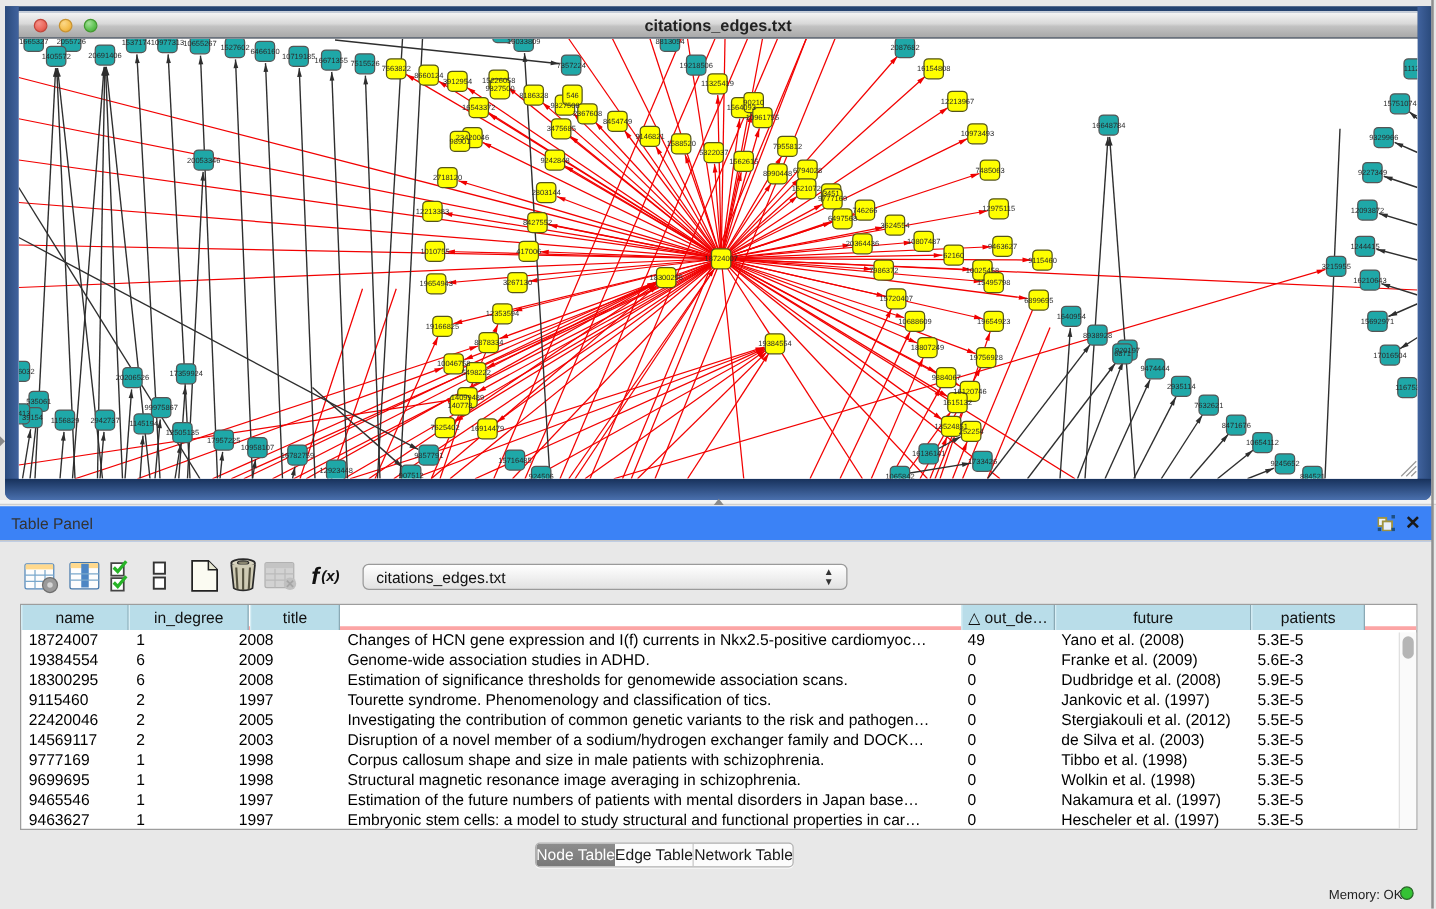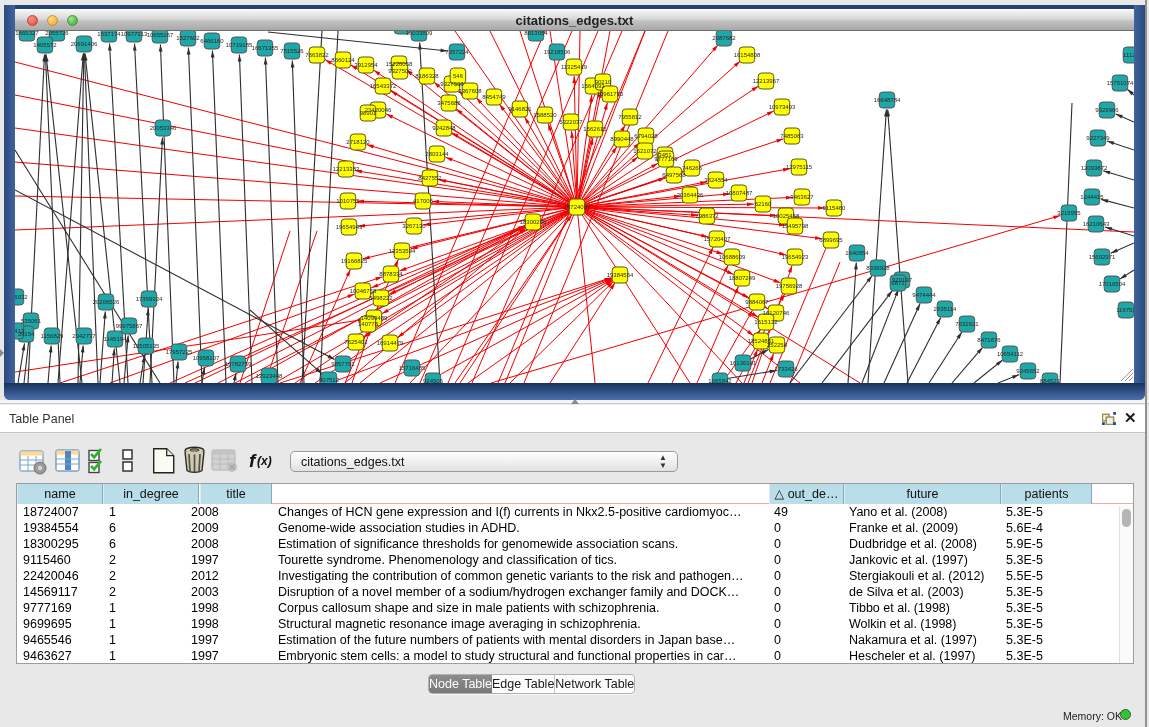--- a/index.html
+++ b/index.html
@@ -8,29 +8,29 @@
 .winbottom{position:absolute;left:4px;top:383px;width:1141px;height:17px;background:linear-gradient(180deg,#17315b,#4a70ae);border-radius:0 0 6px 6px}
 .titlebar{position:absolute;left:15px;top:9px;width:1119px;height:22px;background:linear-gradient(180deg,#f5f5f5 0%,#d8d8d8 45%,#c2c2c2 55%,#a8a8a8 100%);border-bottom:1px solid #6e6e6e;border-top:1px solid #fdfdfd}
 .titlebar .t{position:absolute;left:0;right:0;top:3px;text-align:center;font-size:13px;color:#222;font-weight:bold}
 .tl{position:absolute;top:15px;width:11px;height:11px;border-radius:50%}
 .tl.r{left:27px;background:radial-gradient(circle at 35% 30%,#f5928a,#ec6a5e 55%,#d2473a);border:1px solid #c2453a}
 .tl.y{left:47px;background:radial-gradient(circle at 35% 30%,#fbd88a,#f5bf4f 55%,#dd9f33);border:1px solid #c9932f}
 .tl.g{left:67px;background:radial-gradient(circle at 35% 30%,#a5e09a,#61c454 55%,#47a338);border:1px solid #42992f}
 .canvas{position:absolute;left:15px;top:31px;width:1119px;height:352px;background:#fff;overflow:hidden}
 .divider{position:absolute;left:0;top:400px;width:1149px;height:4px;background:#f4f4f4;border-bottom:1px solid #cfcfcf}
 .divarrow{position:absolute;left:571px;top:399px;width:0;height:0;border-left:4px solid transparent;border-right:4px solid transparent;border-bottom:5px solid #8a8a8a}
-.panelhead{position:absolute;left:0;top:405px;width:1146px;height:28px;background:#ffffff;border-bottom:1px solid #c6c6c6}
+.panelhead{position:absolute;left:0;top:405px;width:1146px;height:28px;background:#3b82f6;border-bottom:1px solid #c6c6c6}
 .panelhead .t{position:absolute;left:9px;top:7px;font-size:12.5px;color:#333}
 .closex{position:absolute;left:1124px;top:409px;font-size:15px;font-weight:bold;color:#1a1a1a}
 .floaticon{position:absolute;left:1102px;top:412px;width:14px;height:13px}
 .toolrow{position:absolute;left:0;top:434px;width:1146px;height:46px;background:#e8e8e8}
 .combo{position:absolute;left:290px;top:451px;width:388px;height:21px;background:linear-gradient(180deg,#ffffff,#e2e2e2);border:1px solid #9a9a9a;border-radius:5px;font-size:12.5px;color:#111;line-height:20px;padding-left:10px}
 .combo .arr{position:absolute;right:10px;top:2px;font-size:8px;color:#333;line-height:8px}
 .tblwrap{position:absolute;left:16px;top:483px;width:1118px;height:181px;background:#fff;border:1px solid #9d9d9d}
-.thead{position:absolute;left:0;top:0;width:1116px;height:20px;background:#fff;border-bottom:1px solid #fca5a5}
+.thead{position:absolute;left:0;top:0;width:1116px;height:20px;background:#fff;border-bottom:3px solid #fca5a5}
 .th{position:absolute;top:0;height:20px;font-size:12.5px;color:#111;text-align:center;line-height:20px;background:#b9dde9;border-right:1px solid #8aa9b5;border-left:1px solid #d8eef5}
 .tbody{position:absolute;left:0;top:21px;width:1116px}
 .tr{position:relative;height:16px;width:1116px}
 .c{position:absolute;top:0;height:16px;font-size:12.5px;color:#000;line-height:15px;white-space:nowrap;overflow:hidden}
 .c0{left:6px;width:95px}.c1{left:92px;width:95px}.c2{left:174px;width:80px}
 .c3{left:261px;width:495px}.c4{left:757px;width:70px}.c5{left:832px;width:165px}
 .c6{left:989px;width:100px}
 .vsb{position:absolute;left:1102px;top:22px;width:14px;height:157px;background:#fafafa;border-left:1px solid #e0e0e0}
 .vsb .thumb{position:absolute;left:2px;top:3px;width:9px;height:18px;background:#b5b5b5;border-radius:5px}
 .tabs{position:absolute;left:428px;top:674px;height:20px;display:flex;border:1px solid #b0b0b0;border-radius:4px;overflow:hidden;background:#fcfcfc;box-shadow:0 1px 0 rgba(255,255,255,.7)}
@@ -785,21 +785,21 @@
         <div class="c c5">Yano et al. (2008)</div>
         <div class="c c6">5.3E-5</div>
       </div>
 <div class="tr">
         <div class="c c0">19384554</div>
         <div class="c c1">6</div>
         <div class="c c2">2009</div>
         <div class="c c3">Genome-wide association studies in ADHD.</div>
         <div class="c c4">0</div>
         <div class="c c5">Franke et al. (2009)</div>
-        <div class="c c6">5.6E-4</div>
+        <div class="c c6">5.6E-3</div>
       </div>
 <div class="tr">
         <div class="c c0">18300295</div>
         <div class="c c1">6</div>
         <div class="c c2">2008</div>
         <div class="c c3">Estimation of significance thresholds for genomewide association scans.</div>
         <div class="c c4">0</div>
         <div class="c c5">Dudbridge et al. (2008)</div>
         <div class="c c6">5.9E-5</div>
       </div>
@@ -808,21 +808,21 @@
         <div class="c c1">2</div>
         <div class="c c2">1997</div>
         <div class="c c3">Tourette syndrome. Phenomenology and classification of tics.</div>
         <div class="c c4">0</div>
         <div class="c c5">Jankovic et al. (1997)</div>
         <div class="c c6">5.3E-5</div>
       </div>
 <div class="tr">
         <div class="c c0">22420046</div>
         <div class="c c1">2</div>
-        <div class="c c2">2012</div>
+        <div class="c c2">2005</div>
         <div class="c c3">Investigating the contribution of common genetic variants to the risk and pathogen…</div>
         <div class="c c4">0</div>
         <div class="c c5">Stergiakouli et al. (2012)</div>
         <div class="c c6">5.5E-5</div>
       </div>
 <div class="tr">
         <div class="c c0">14569117</div>
         <div class="c c1">2</div>
         <div class="c c2">2003</div>
         <div class="c c3">Disruption of a novel member of a sodium/hydrogen exchanger family and DOCK…</div>

